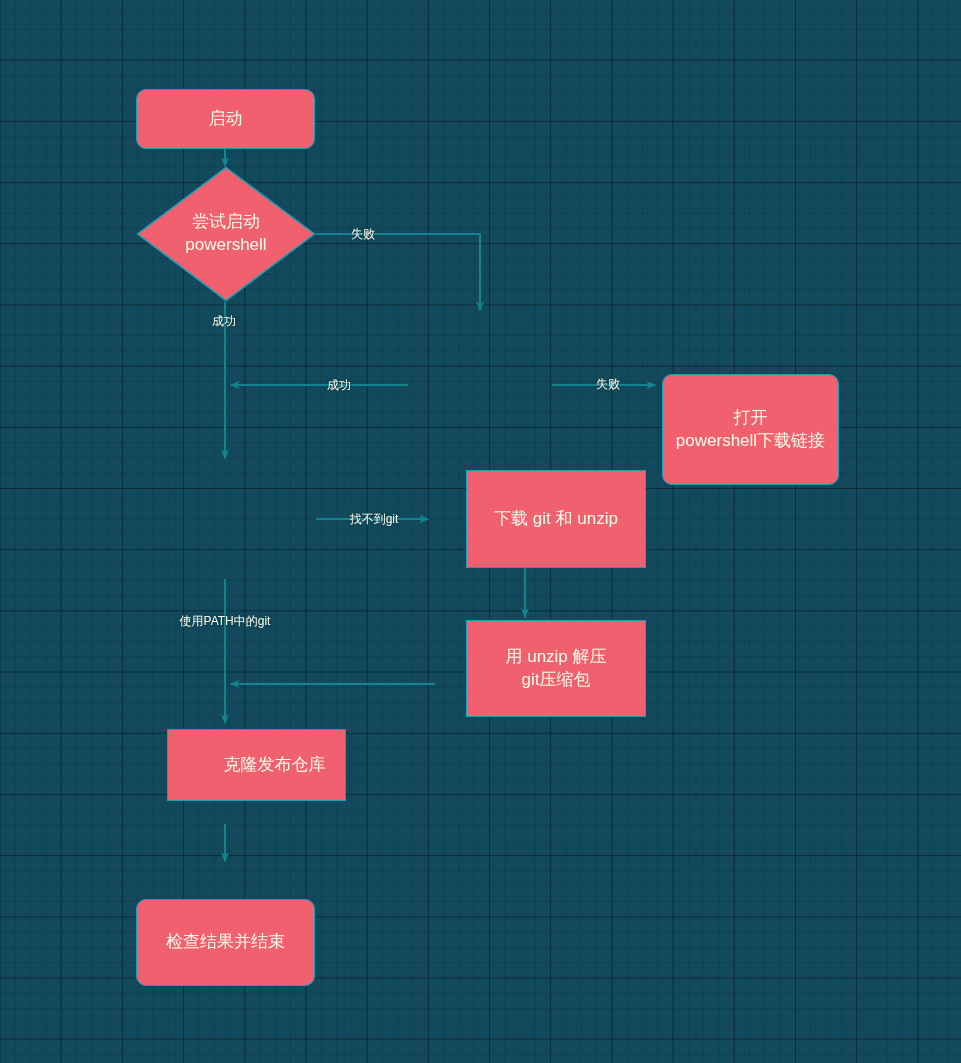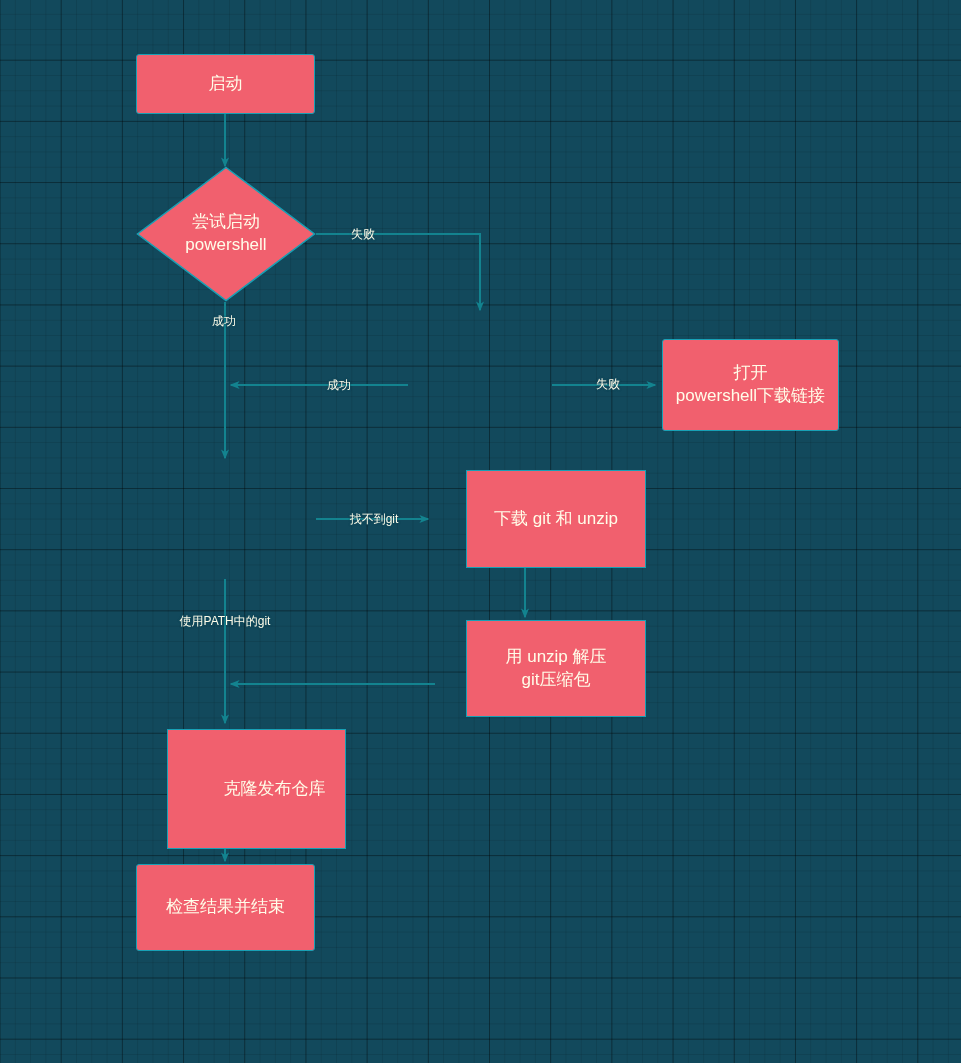--- a/index.html
+++ b/index.html
@@ -40,21 +40,21 @@
     color: #fffde9;
     display: flex;
     align-items: center;
     justify-content: center;
     text-align: center;
     line-height: 1.35;
     font-size: 17px;
     white-space: pre-line;
     z-index: 2;
   }
-  .node.rounded { border-radius: 3px; }
+  .node.rounded { border-radius: 10px; margin-top: 35px; }
   .node.rect { border-radius: 0; margin-left: 31px; }
   .diamond-wrap {
     position: absolute;
     z-index: 2;
   }
   .diamond-wrap svg {
     position: absolute;
     left: 0; top: 0;
     width: 100%;
     height: 100%;
@@ -123,30 +123,30 @@
 
   <div class="diamond-wrap" style="left:136px; top:166px; width:180px; height:136px;">
     <svg viewBox="0 0 180 136" preserveAspectRatio="none">
       <polygon points="90,1.5 178.5,68 90,134.5 1.5,68" fill="#f1606e" stroke="#18a0b5" stroke-width="1.5"></polygon>
     </svg>
     <div class="diamond-label">尝试启动
 powershell</div>
   </div>
 
 
-  <div class="node rounded" style="left:662px; top:339px; width:177px; height:92px;">打开
+  <div class="node rounded" style="left:662px; top:339px; width:177px; height:111px;">打开
 powershell下载链接</div>
 
 
   <div class="node rect" style="left:435px; top:470px; width:180px; height:98px;">下载 git 和 unzip</div>
 
   <div class="node rect" style="left:435px; top:620px; width:180px; height:97px;">用 unzip 解压
 git压缩包</div>
 
-  <div class="node rect" style="left:136px; top:729px; width:179px; height:120px;padding-left:36px;">克隆发布仓库</div>
+  <div class="node rect" style="left:136px; top:729px; width:179px; height:72px;padding-left:36px;">克隆发布仓库</div>
 
   <div class="node rounded" style="left:136px; top:864px; width:179px; height:87px;">检查结果并结束</div>
 
   <div class="edge-label" style="left:363px; top:234px;">失败</div>
 
   <div class="edge-label" style="left:224px; top:321px;">成功</div>
 
   <div class="edge-label" style="left:339px; top:385px;">成功</div>
 
   <div class="edge-label" style="left:608px; top:384px;">失败</div>

